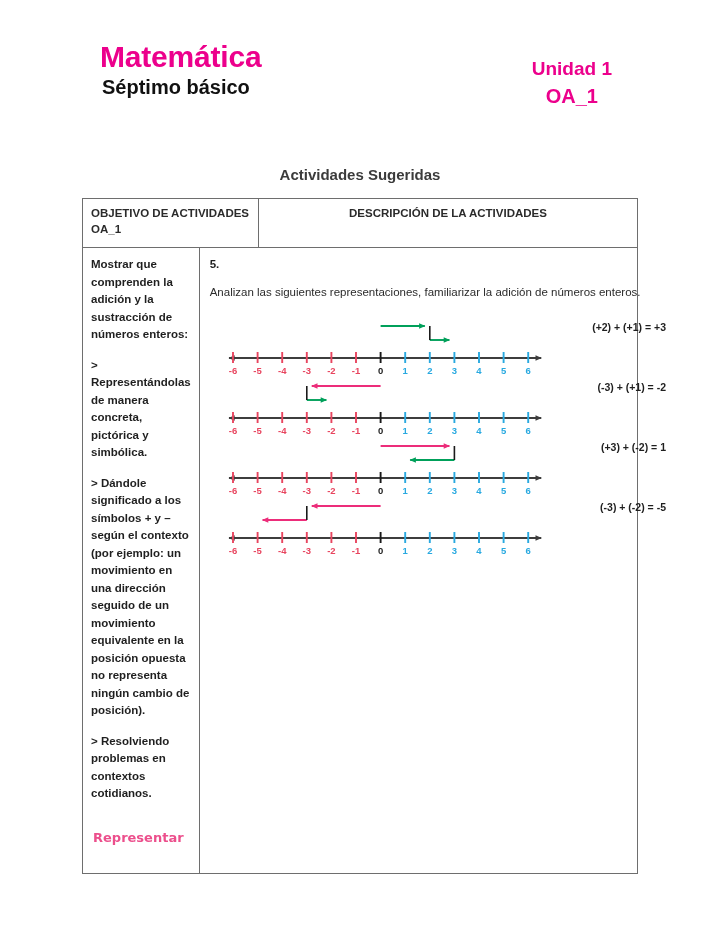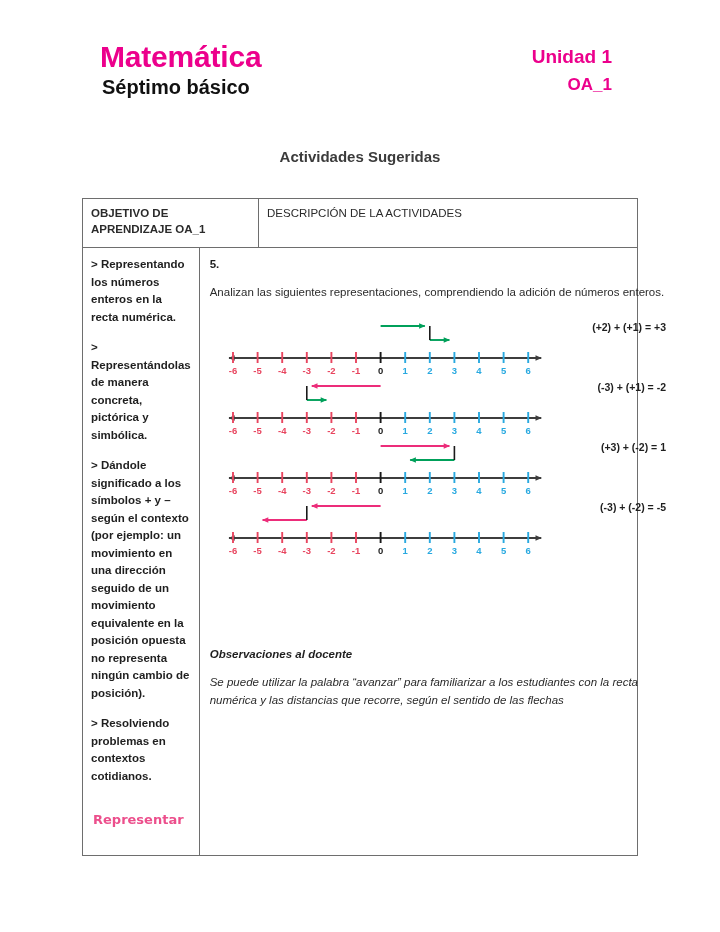--- a/index.html
+++ b/index.html
@@ -40,42 +40,42 @@
     font-size: 20px;
     font-weight: bold;
     color: #111111;
     line-height: 22px;
     margin-top: 2px;
     margin-left: 2px;
   }
   .hdr-right {
     position: absolute;
     right: 26px;
-    top: 4px;
-    text-align: right;
+    top: 16px;
+    text-align: center;
   }
   .unit-label {
     font-size: 19px;
     font-weight: bold;
     color: #ec008c;
     line-height: 25px;
   }
   .oa-label {
-    font-size: 17px;
+    font-size: 20px;
     font-weight: bold;
     color: #ec008c;
     line-height: 25px;
     margin-top: 3px;
   }
 
   
   .section-title {
     position: absolute;
     left: 0;
-    top: 148px;
+    top: 166px;
     width: 720px;
     text-align: center;
     font-size: 15px;
     font-weight: bold;
     color: #3b3b3b;
   }
 
   
   .act-table {
     position: absolute;
@@ -100,22 +100,23 @@
     font-size: 11.5px;
     font-weight: bold;
     color: #2b2b2b;
     line-height: 16px;
   }
   .th-right {
     flex: 1;
     box-sizing: border-box;
     padding: 6px 8px 8px 8px;
     font-size: 11.5px;
-    font-weight: normal;
+    font-weight: bold;
     color: #2b2b2b;
+    text-align: center;
     line-height: 16px;
   }
   .tbody {
     display: flex;
     min-height: 592px;
   }
   .td-left {
     width: 176px;
     box-sizing: border-box;
     border-right: 1.5px solid #6e6e6e;
@@ -208,41 +209,41 @@
     <div class="unit-label">Unidad 1</div>
     <div class="oa-label">OA_1</div>
   </div>
 </div>
 
 <div class="section-title">Actividades Sugeridas</div>
 
 <div class="act-table">
 
   <div class="thead">
-    <div class="th-left">OBJETIVO DE APRENDIZAJE OA_1</div>
+    <div class="th-left">OBJETIVO DE ACTIVIDADES OA_1</div>
     <div class="th-right">DESCRIPCIÓN DE LA ACTIVIDADES</div>
   </div>
 
   <div class="tbody">
 
     <div class="td-left">
-      <p class="oa-para">&gt; Representando los números enteros en la recta numérica.</p>
+      <p class="oa-para">Mostrar que comprenden la adición y la sustracción de números enteros:</p>
       <p class="oa-para">&gt; Representándolas de manera concreta, pictórica y simbólica.</p>
       <p class="oa-para">&gt; Dándole significado a los símbolos + y – según el contexto (por ejemplo: un movimiento en una dirección seguido de un movimiento equivalente en la posición opuesta no representa ningún cambio de posición).</p>
       <p class="oa-para">&gt; Resolviendo problemas en contextos cotidianos.</p>
 
       <div class="competency-box">
         <div class="competency-title">Representar</div>
 
       </div>
     </div>
 
     <div class="td-right">
       <p class="activity-number">5.</p>
-      <p class="activity-intro">Analizan las siguientes representaciones, comprendiendo la adición de números enteros.</p>
+      <p class="activity-intro">Analizan las siguientes representaciones, familiarizar la adición de números enteros.</p>
 
       <div class="numberlines">
           <div class="nl-block">
             <svg width="462" height="60" viewBox="0 0 462 60">
               <defs>
                 <marker id="ah-axis-r" markerWidth="7" markerHeight="7" refX="6.2" refY="3" orient="0" markerUnits="userSpaceOnUse">
                   <polygon points="0.5,0.2 6.8,3 0.5,5.8" fill="#3d3d3d"></polygon>
                 </marker>
                 <marker id="ah-axis-l" markerWidth="7" markerHeight="7" refX="0.8" refY="3" orient="0" markerUnits="userSpaceOnUse">
                   <polygon points="6.5,0.2 0.2,3 6.5,5.8" fill="#3d3d3d"></polygon>
@@ -453,20 +454,16 @@
               <line x1="318.20000000000005" y1="37" x2="318.20000000000005" y2="48" stroke="#29a9e0" stroke-width="1.9"></line>
               <text x="318.20000000000005" y="59" fill="#29a9e0" font-size="9.5" font-weight="bold" font-family="&quot;Liberation Sans&quot;, sans-serif" text-anchor="middle">6</text>
               <line x1="170.60000000000002" y1="11" x2="101.80000000000001" y2="11" stroke="#ec2d7a" stroke-width="1.9" marker-end="url(#ah-pink-l3)"></line>
               <line x1="96.80000000000001" y1="25" x2="52.60000000000002" y2="25" stroke="#ec2d7a" stroke-width="1.9" marker-end="url(#ah-pink-l3)"></line>
               <line x1="96.80000000000001" y1="11" x2="96.80000000000001" y2="25" stroke="#1a1a1a" stroke-width="1.6"></line>
               <text x="456" y="16" fill="#1f1f1f" font-size="10.5" font-weight="bold" font-family="&quot;Liberation Sans&quot;, sans-serif" text-anchor="end">(-3) + (-2) = -5</text>
             </svg>
           </div>
         </div>
 
-      <div class="obs-wrap">
-        <div class="obs-title">Observaciones al docente</div>
-        <div class="obs-text">Se puede utilizar la palabra “avanzar” para familiarizar a los estudiantes con la recta numérica y las distancias que recorre, según el sentido de las flechas</div>
-      </div>
     </div>
 
   </div>
 </div>
 
 </body></html>

